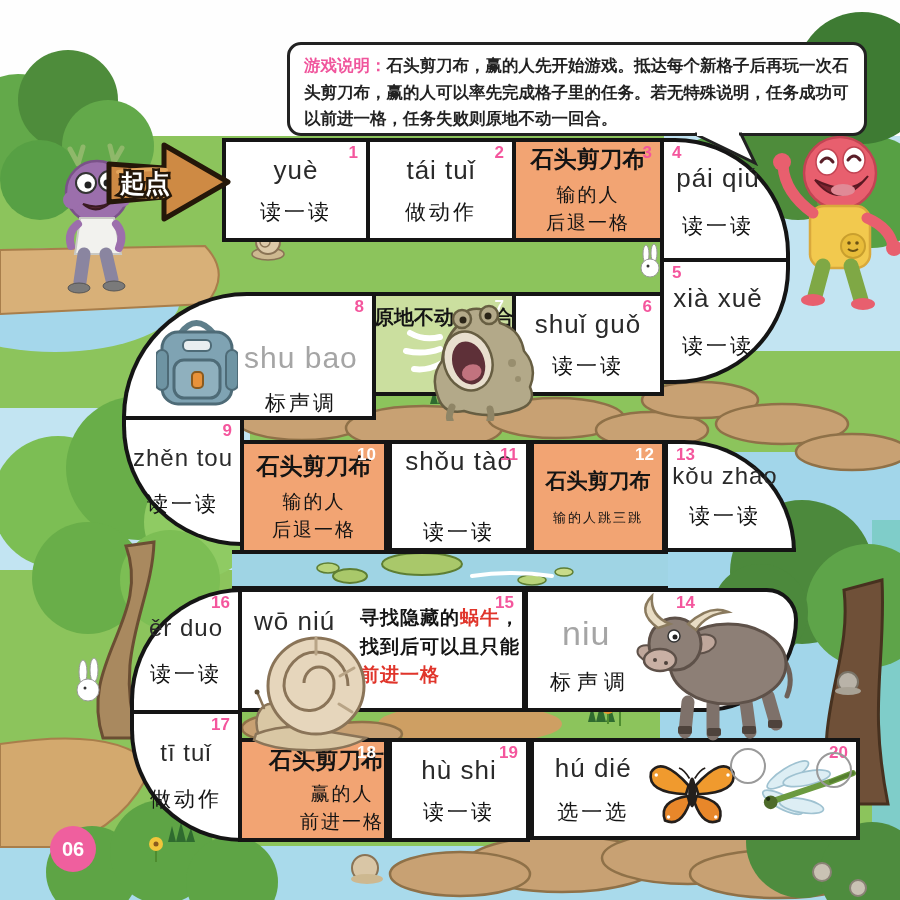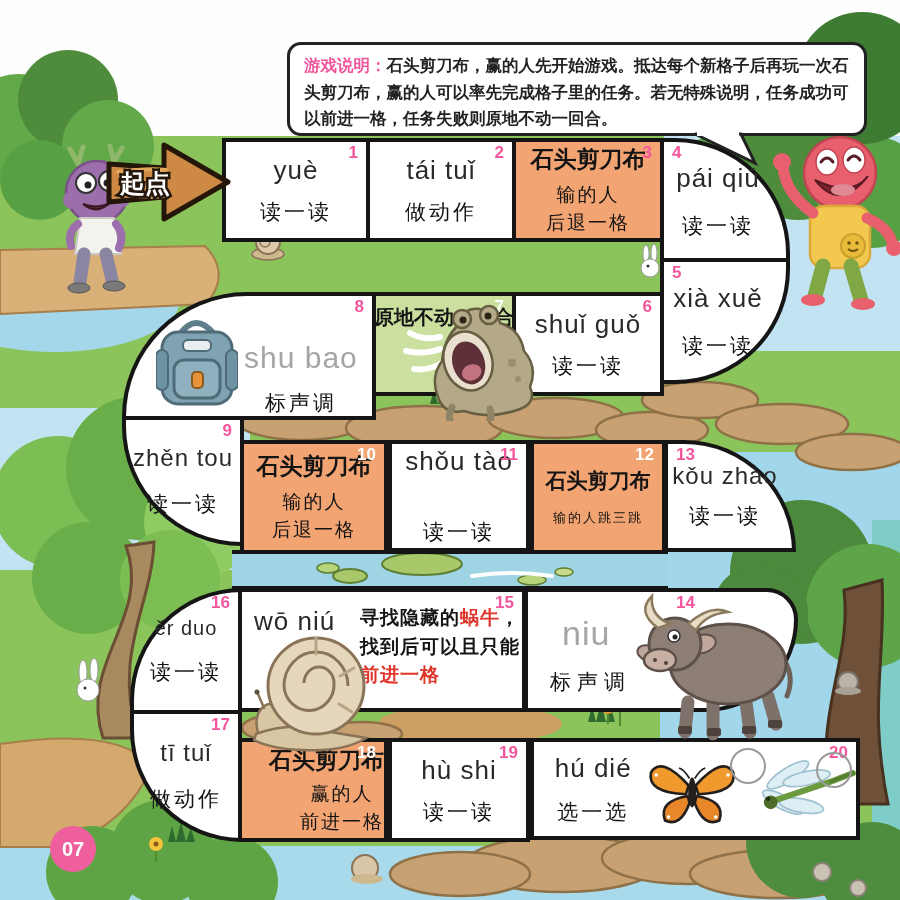--- a/index.html
+++ b/index.html
@@ -322,21 +322,21 @@
   </div>
   <div class="cell" style="left:234px;top:588px;width:292px;height:124px;">
     <span class="num">15</span>
     <div class="pin absI" style="left:16px;top:14px;">wō niú</div>
     <div id="c15task">
       <span>寻找隐藏的</span><span class="redtxt">蜗牛</span><span>，</span><span>找到后可以且只能</span><span class="redtxt">前进一格</span>
     </div>
   </div>
   <div class="cell tall rtl" style="left:130px;top:588px;width:112px;height:126px;">
     <span class="num">16</span>
-    <div class="pin" style="font-size:20px;">ěr duo</div>
+    <div class="pin" style="font-size:24px;">ěr duo</div>
     <div class="task">读一读</div>
   </div>
   <div class="cell tall rbl" style="left:130px;top:710px;width:112px;height:132px;">
     <span class="num">17</span>
     <div class="pin" style="font-size:24px;">tī tuǐ</div>
     <div class="task">做动作</div>
   </div>
   <div class="cell orange" style="left:238px;top:738px;width:150px;height:104px;gap:4px;align-items:flex-end;">
     <span class="num wnum">18</span>
     <div class="rps">石头剪刀布</div>
@@ -440,16 +440,16 @@
     <rect x="4" y="0" width="42" height="4" fill="#fff"></rect>
   </svg>
 
   <svg id="startArrow" width="128" height="82" viewBox="0 0 128 82">
     <polygon points="60,3 124,40 60,77 60,55 5,60 5,22 60,26" fill="#CE8A44" stroke="#241709" stroke-width="5" stroke-linejoin="round"></polygon>
     <path d="M14,30 q30,-4 48,-2 M14,52 q28,4 46,2" stroke="#E2A55C" stroke-width="4" fill="none" stroke-linecap="round"></path>
     <text x="16" y="50" font-family="Liberation Sans, sans-serif" font-size="25" font-weight="bold" fill="#fff" stroke="#241709" stroke-width="5" paint-order="stroke">起点</text>
   </svg>
 
   <div id="pageDot">
-    <span>07</span>
+    <span>06</span>
   </div>
 
 </div>
 
 </body></html>

